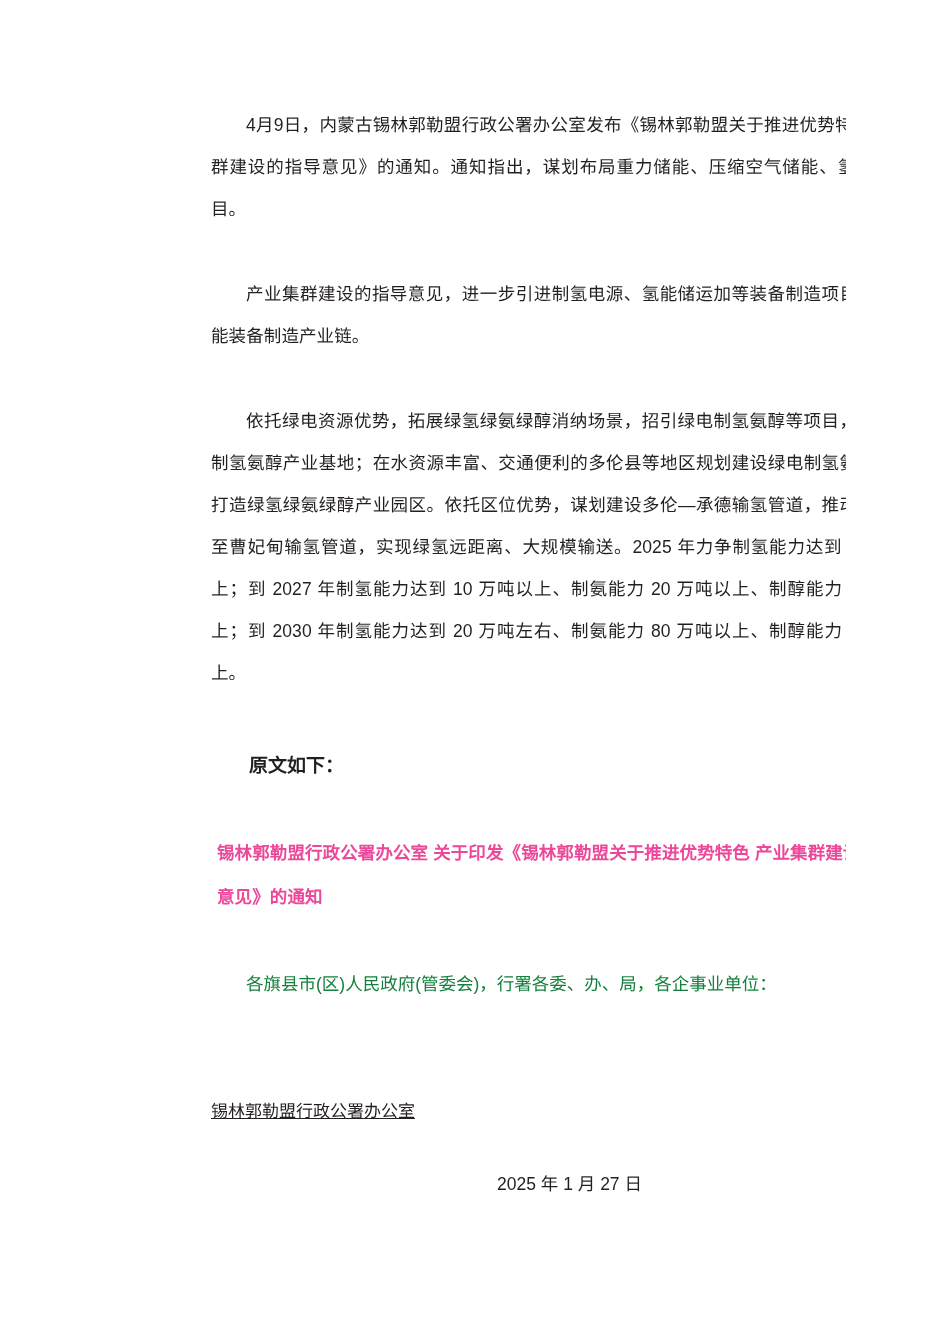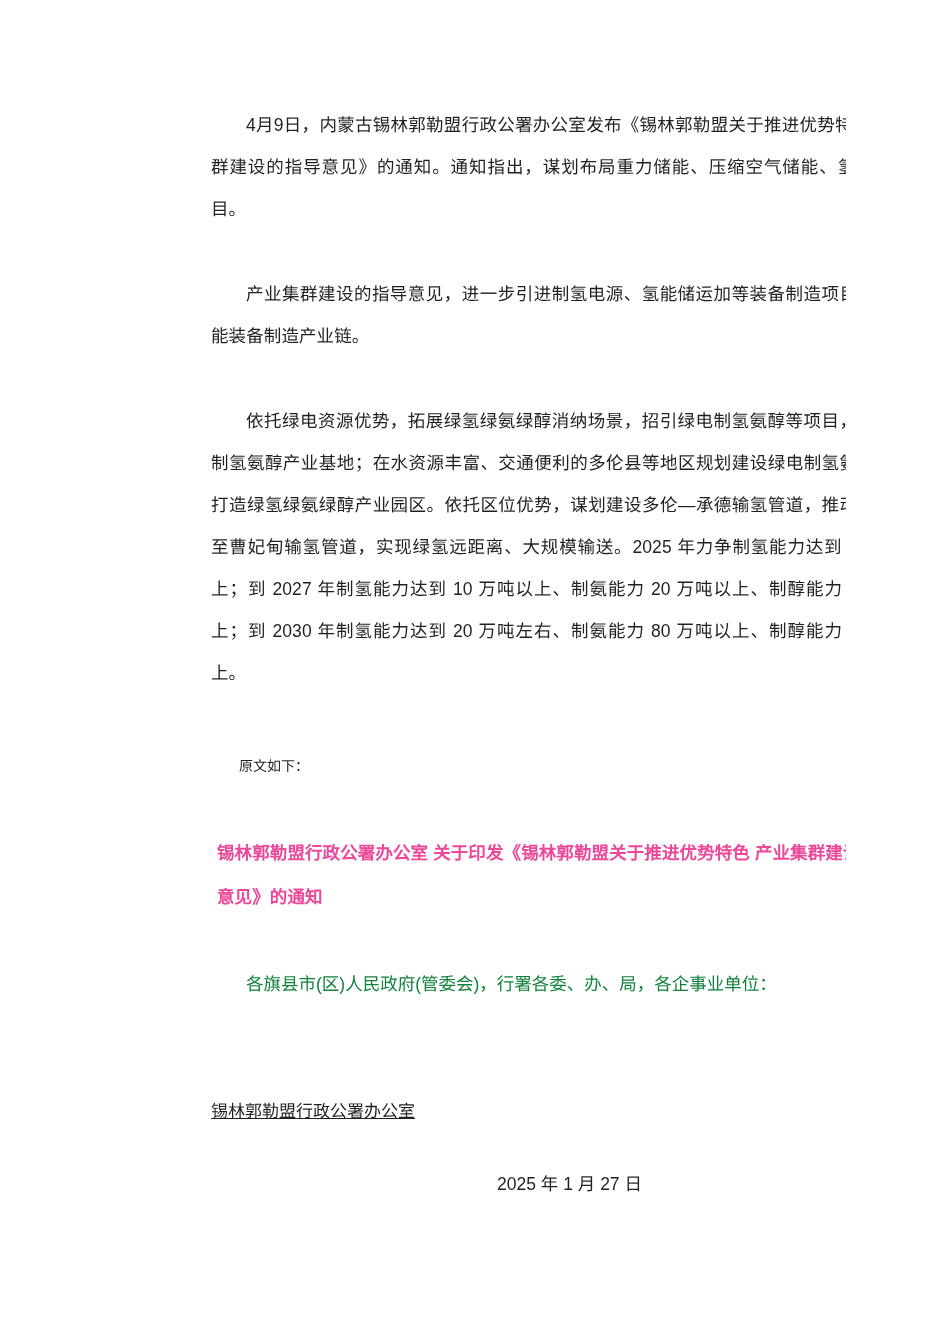--- a/index.html
+++ b/index.html
@@ -40,23 +40,23 @@
     letter-spacing: 0.1px;
   }
   
   .gap-sm { height: 22px; }
   .gap-md { height: 30px; }
   .gap-lg { height: 44px; }
   .gap-xl { height: 56px; }
 
   
   .lead-in {
-    font-size: 14px;
+    font-size: 19px;
     line-height: 42px;
-    font-weight: normal;
+    font-weight: bold;
     text-indent: 2em;
     margin: 0;
     color: #231f20;
   }
 
   
   .doc-title {
     font-size: 17.5px;
     line-height: 44px;
     font-weight: bold;

